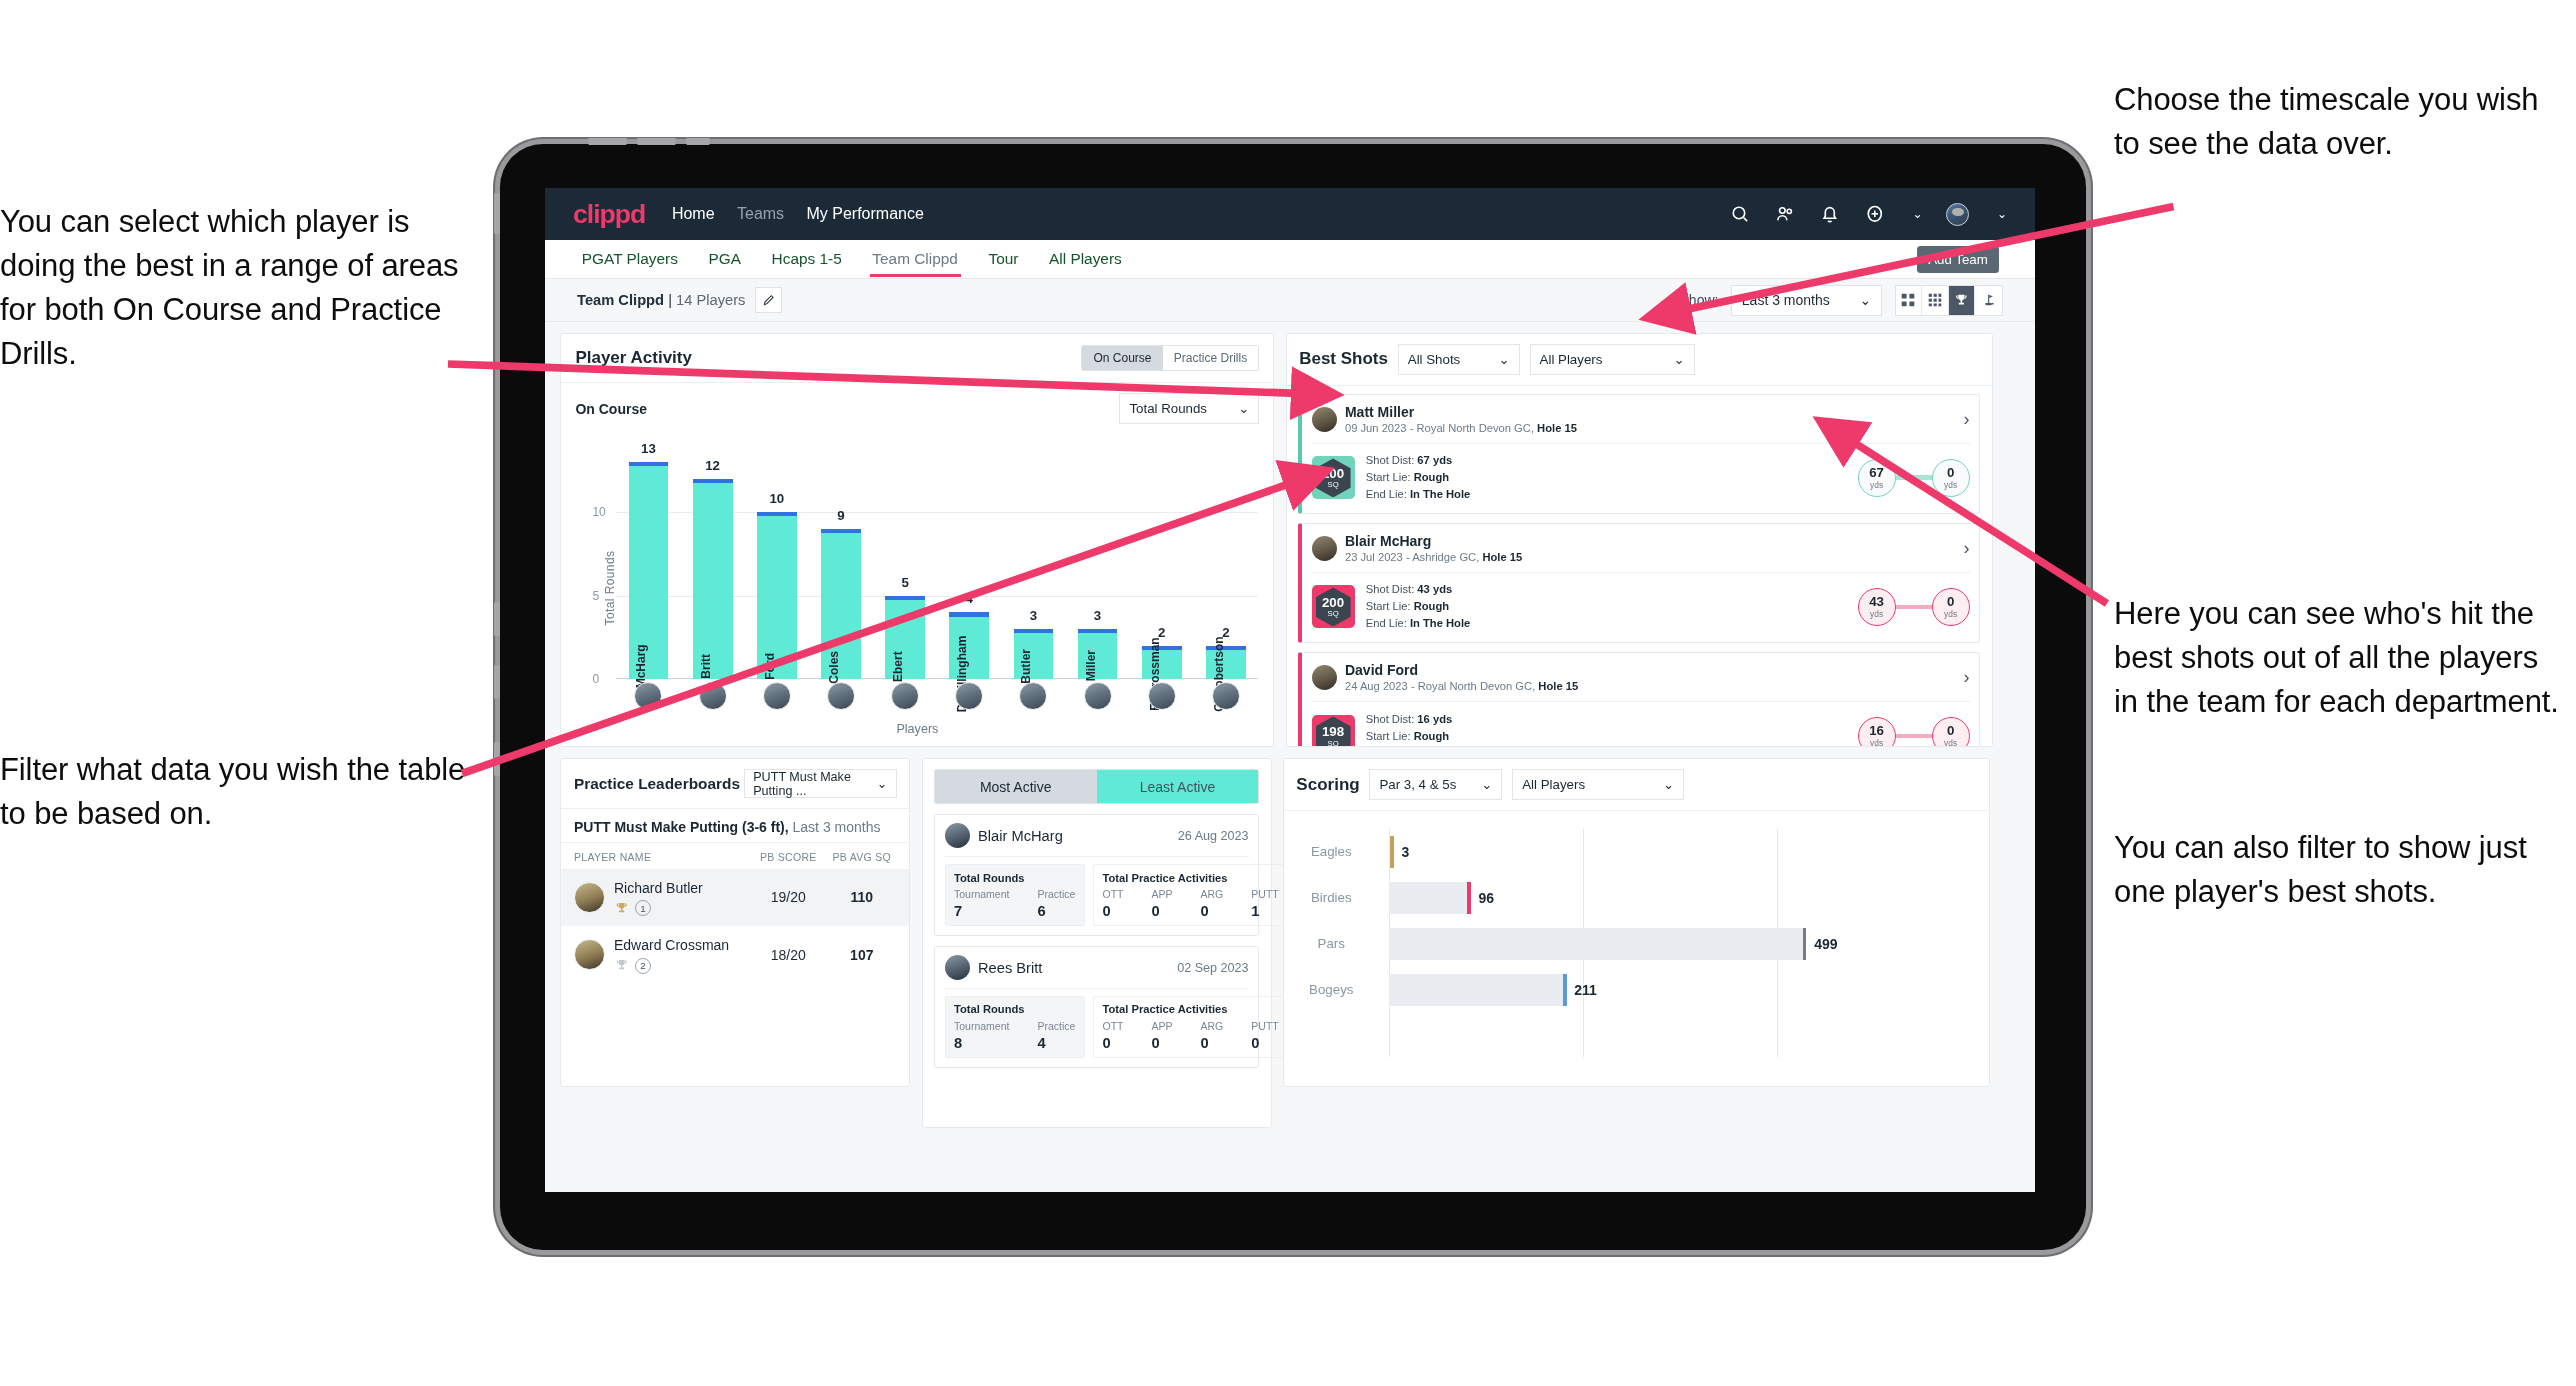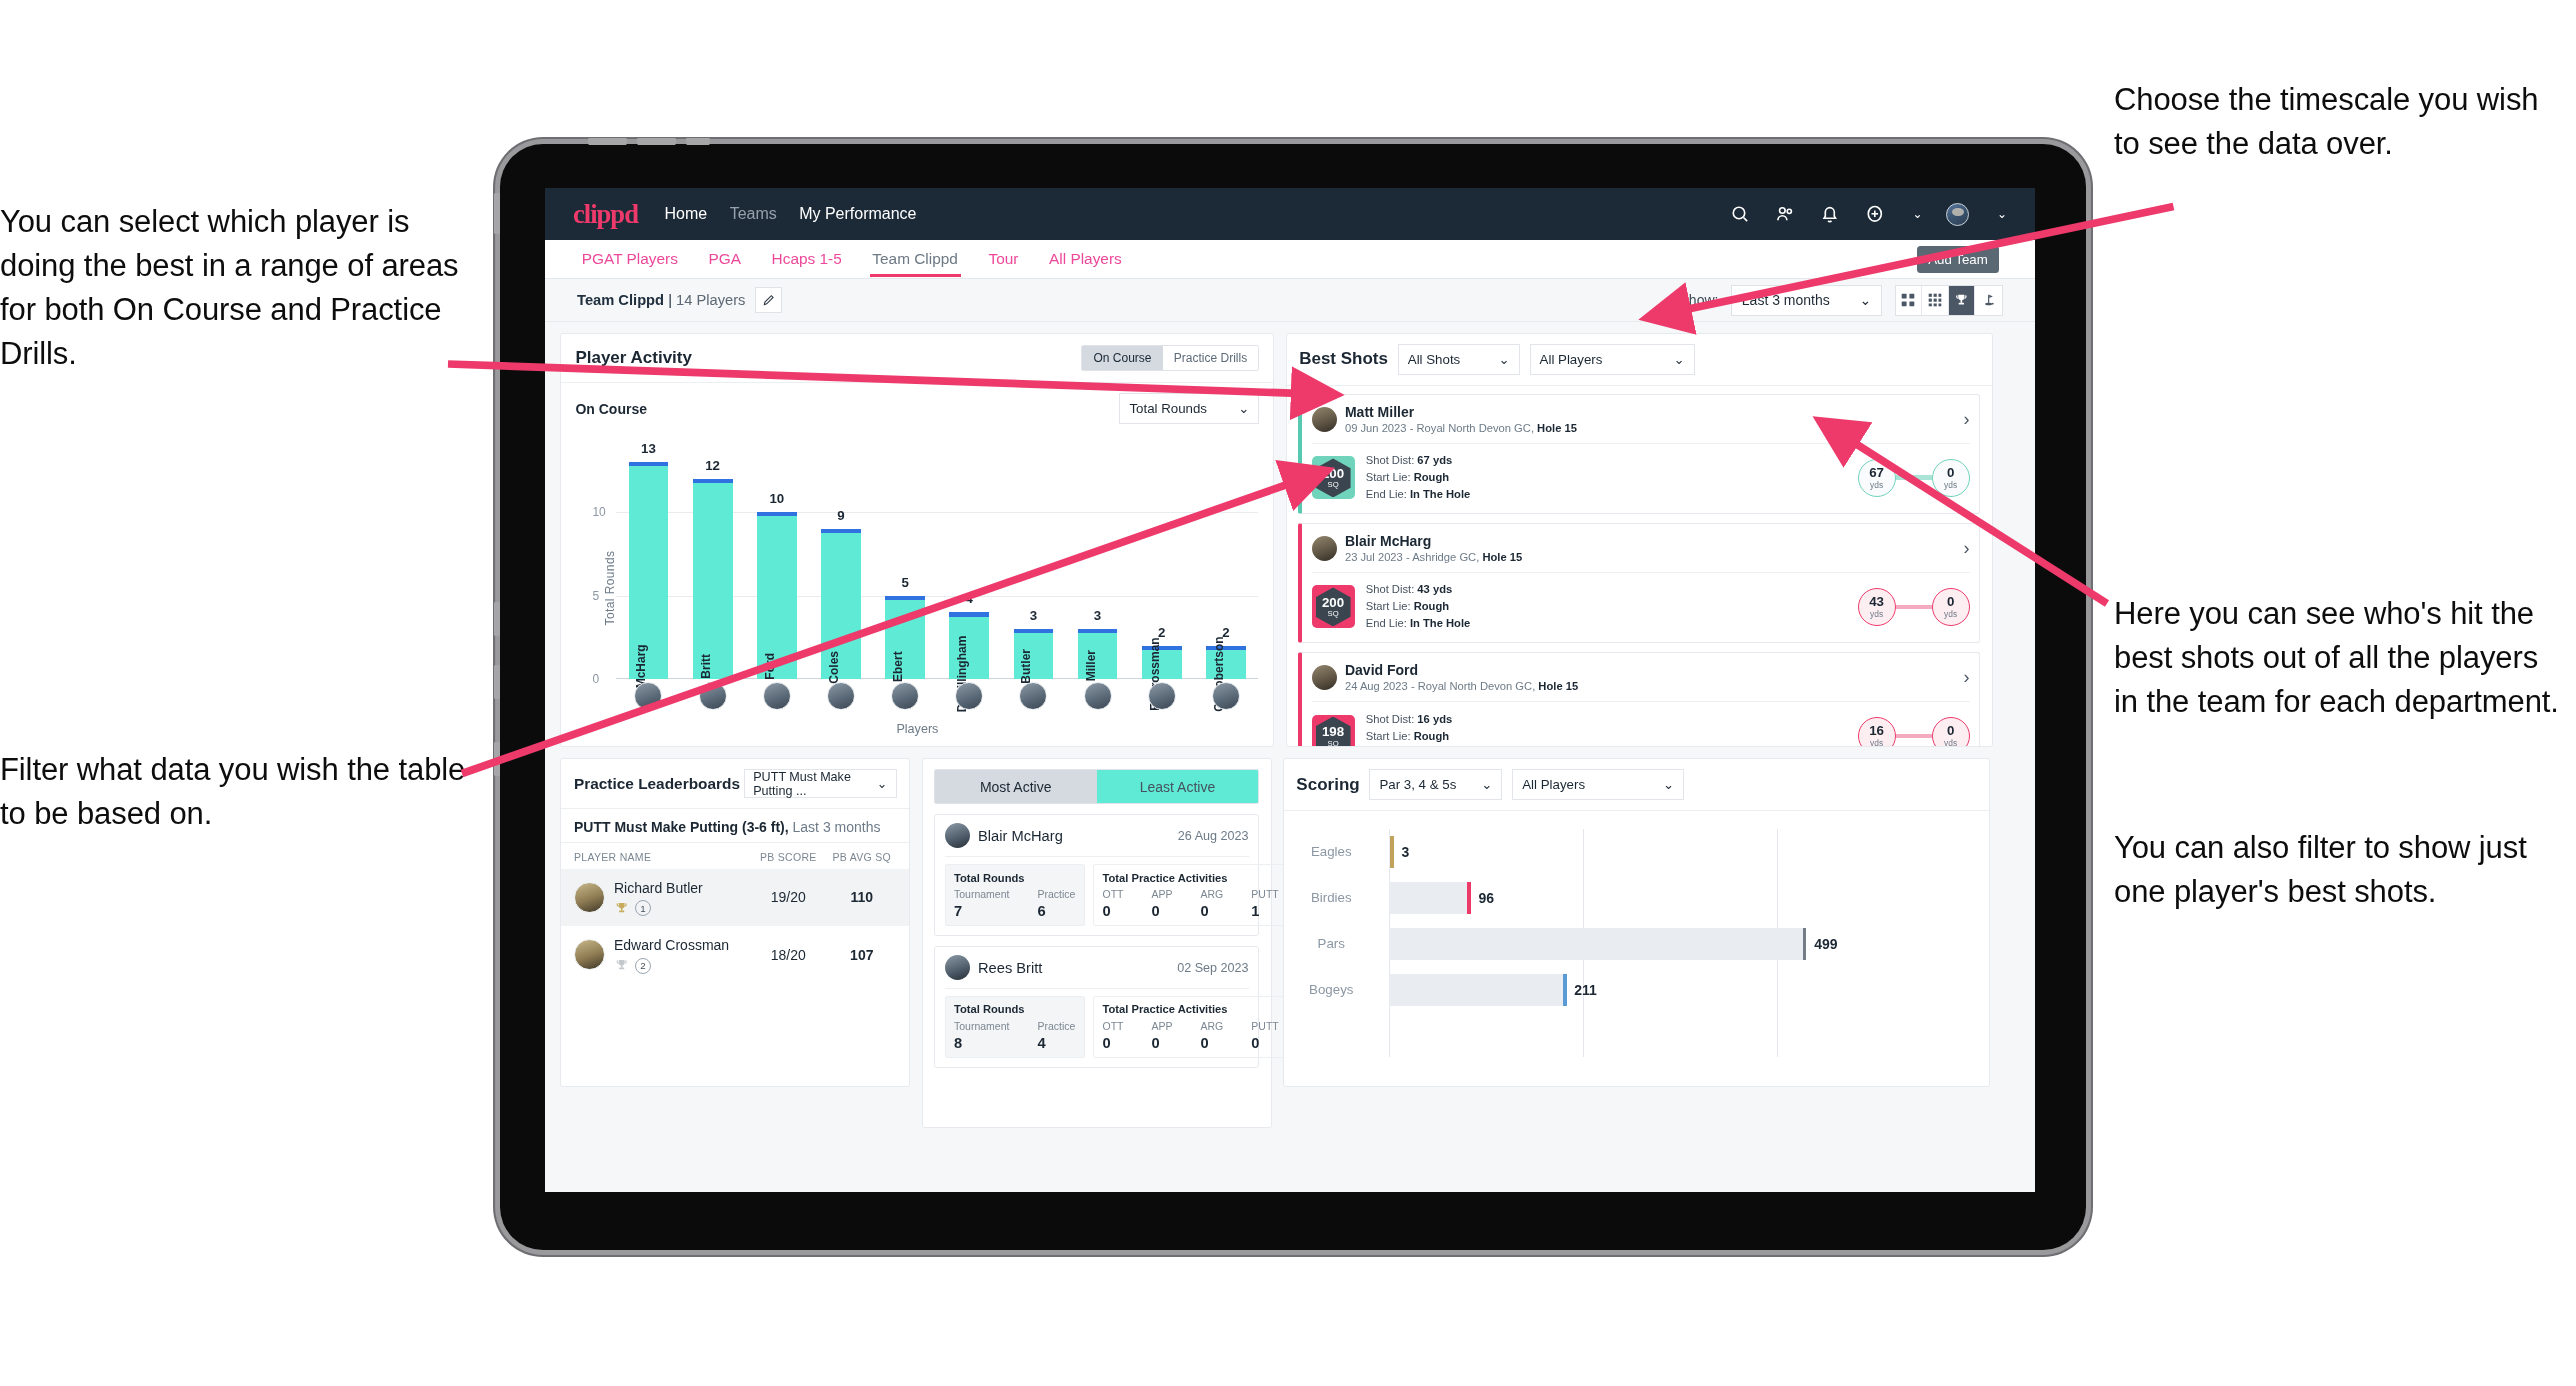--- a/index.html
+++ b/index.html
@@ -53,41 +53,41 @@
     background: #f6f7f9;
     overflow: hidden;
   }
 
   
   #navbar {
     height: 52px; background: #1c2a38;
     display: flex; align-items: center; padding: 0 28px;
     position: relative;
   }
-  .brand { color: #ed3a6b; font-size: 26.6px; font-weight: 700; letter-spacing: -1px; margin-right: 26.6px; font-family: Liberation Serif, serif; }
+  .brand { color: #ed3a6b; font-size: 26.6px; font-weight: 700; letter-spacing: -1px; margin-right: 26.6px; font-family: Liberation Sans, sans-serif; }
   .nav-link { color: #ffffff; font-size: 16px; margin-right: 22.4px; cursor: pointer; }
   .nav-link.dim { color: #97a1ac; }
   .nav-right { margin-left: auto; display: flex; align-items: center; gap: 24px; }
   .nav-icon { width: 21px; height: 21px; display: flex; align-items: center; justify-content: center; cursor: pointer; }
   .nav-icon svg { width: 19.6px; height: 19.6px; }
   .avatar-nav {
     width: 23px; height: 23px; border-radius: 50%;
     background: linear-gradient(150deg,#5c7ba3 0%,#3b5572 45%,#2e4052 100%);
     border: 1.4px solid #c9d2da; position: relative;
   }
   .avatar-nav::after { content:""; position:absolute; left:4.9px; top:4.2px; width:11.2px; height:8.4px; border-radius:50%; background:#d7cfc0; opacity:.75; }
   .caret { color: #ffffff; font-size: 12px; margin-left: 3.5px; }
 
   
   #tabbar {
     height: 39px; background: #ffffff;
     display: flex; align-items: center; padding: 0 34px;
     border-bottom: 0.7px solid #e4e7eb; position: relative;
   }
-  .tab-item { font-size: 15.4px; color: #ec4899; margin-right: 25px; cursor: pointer; padding: 8.4px 2.8px; position: relative; }
+  .tab-item { font-size: 15.4px; color: #14532d; margin-right: 25px; cursor: pointer; padding: 8.4px 2.8px; position: relative; }
   .tab-item.active { color: #6d7984; }
   .tab-item.active::after {
     content: ""; position: absolute; left: 0; right: 0; bottom: -0.7px;
     height: 2.8px; background: #ed3a6b;
   }
   #add-team-tooltip {
     position: absolute; right: 36px; top: 5.6px;
     background: #52606d; color: #fff; font-size: 13.3px;
     padding: 6.3px 11.2px; border-radius: 3.5px; opacity: .95;
   }

